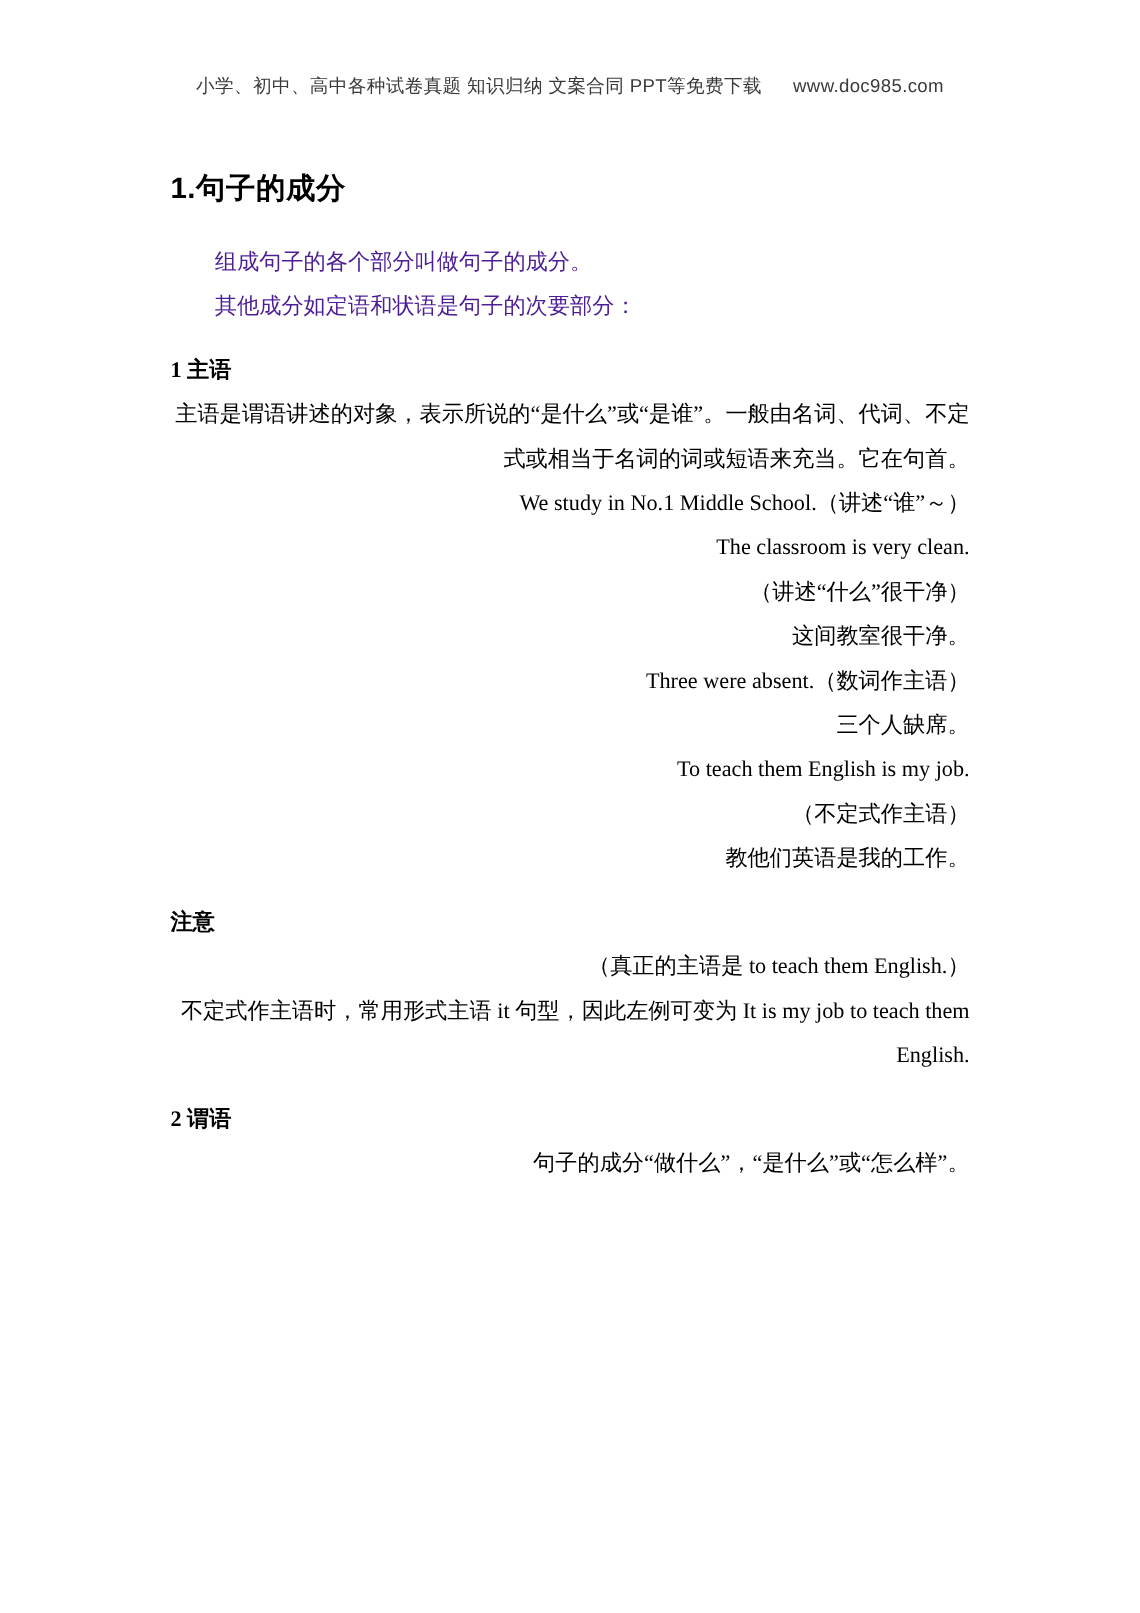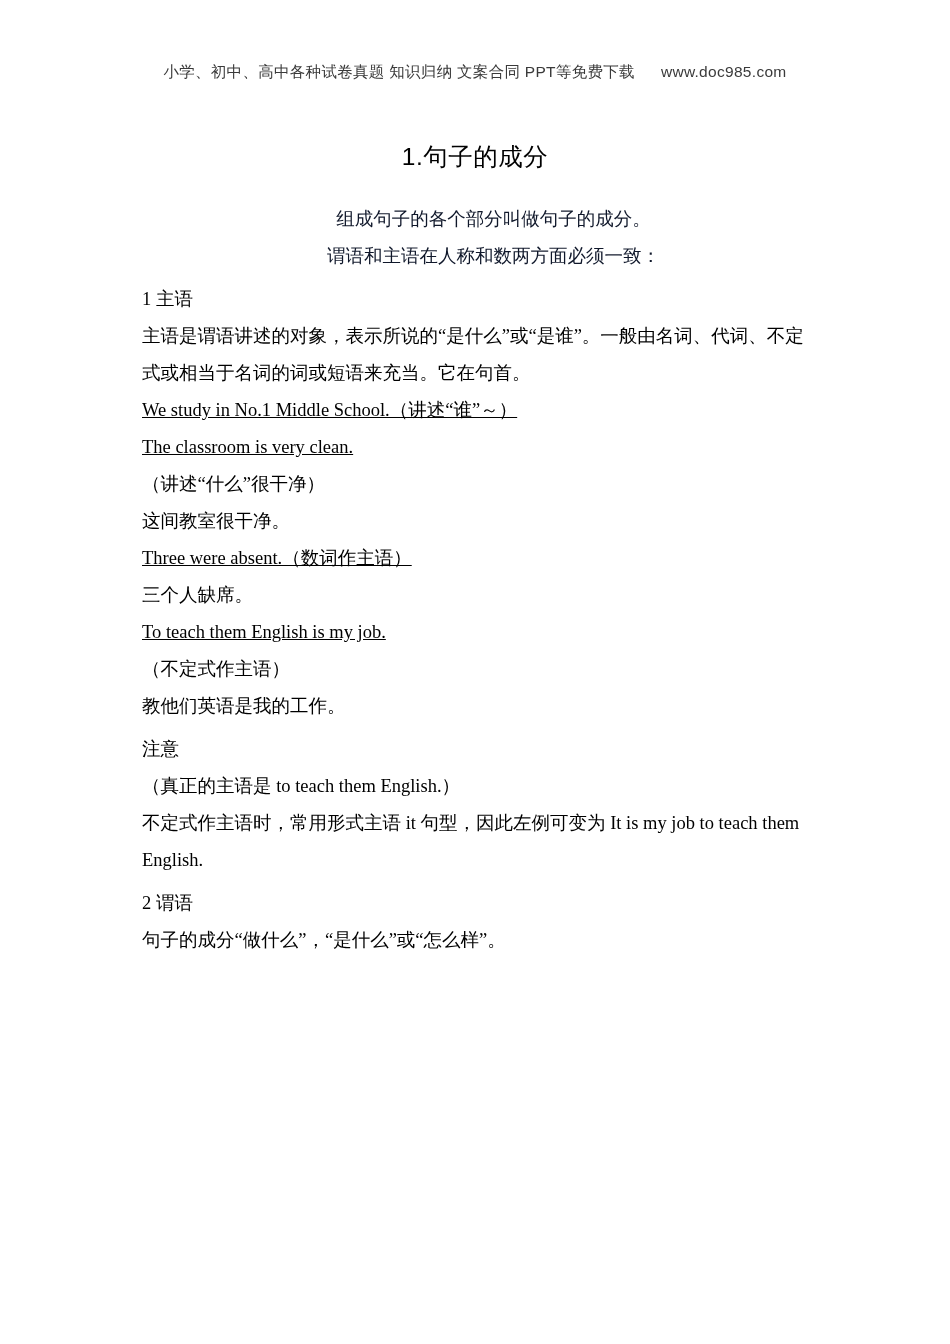--- a/index.html
+++ b/index.html
@@ -39,67 +39,66 @@
   }
   .content {
     position: absolute;
     top: 140px;
     left: 142px;
     width: 666px;
   }
   h1.doc-title {
     font-family: "Liberation Sans", sans-serif;
     font-size: 24.5px;
-    font-weight: normal;
-    text-align: center;
+    font-weight: bold;
+    text-align: left;
     margin: 0 0 28px 0;
     letter-spacing: 0.5px;
   }
   p {
     margin: 0;
     font-size: 18.5px;
     line-height: 37px;
   }
   .red {
-    color: #0f172a;
-    text-align: center;
+    color: #4c1d95;
   }
   .indent {
     text-indent: 2em;
   }
   .bold-head {
-    font-weight: normal;
+    font-weight: bold;
     font-size: 18.5px;
     line-height: 37px;
-    margin-top: 6px;
+    margin-top: 16px;
   }
   .para {
     font-size: 18.5px;
     line-height: 37px;
+    text-align: right;
   }
   .en {
     font-family: "Liberation Serif", serif;
-    text-decoration: underline;
   }
 </style>
 </head>
 <body>
 
 <div class="page">
 
   <div class="header">
     <span>小学、初中、高中各种试卷真题 知识归纳 文案合同 PPT等免费下载</span><span class="site">www.doc985.com</span>
   </div>
 
   <div class="content">
 
     <h1 class="doc-title">1.句子的成分</h1>
 
     <p class="red indent">组成句子的各个部分叫做句子的成分。</p>
-    <p class="red indent">谓语和主语在人称和数两方面必须一致：</p>
+    <p class="red indent">其他成分如定语和状语是句子的次要部分：</p>
 
     <p class="bold-head">1 主语</p>
     <p class="para">主语是谓语讲述的对象，表示所说的“是什么”或“是谁”。一般由名词、代词、不定式或相当于名词的词或短语来充当。它在句首。</p>
     <p class="para en">We study in No.1 Middle School.（讲述“谁”～）</p>
     <p class="para en">The classroom is very clean.</p>
     <p class="para">（讲述“什么”很干净）</p>
     <p class="para">这间教室很干净。</p>
     <p class="para en">Three were absent.（数词作主语）</p>
     <p class="para">三个人缺席。</p>
     <p class="para en">To teach them English is my job.</p>

